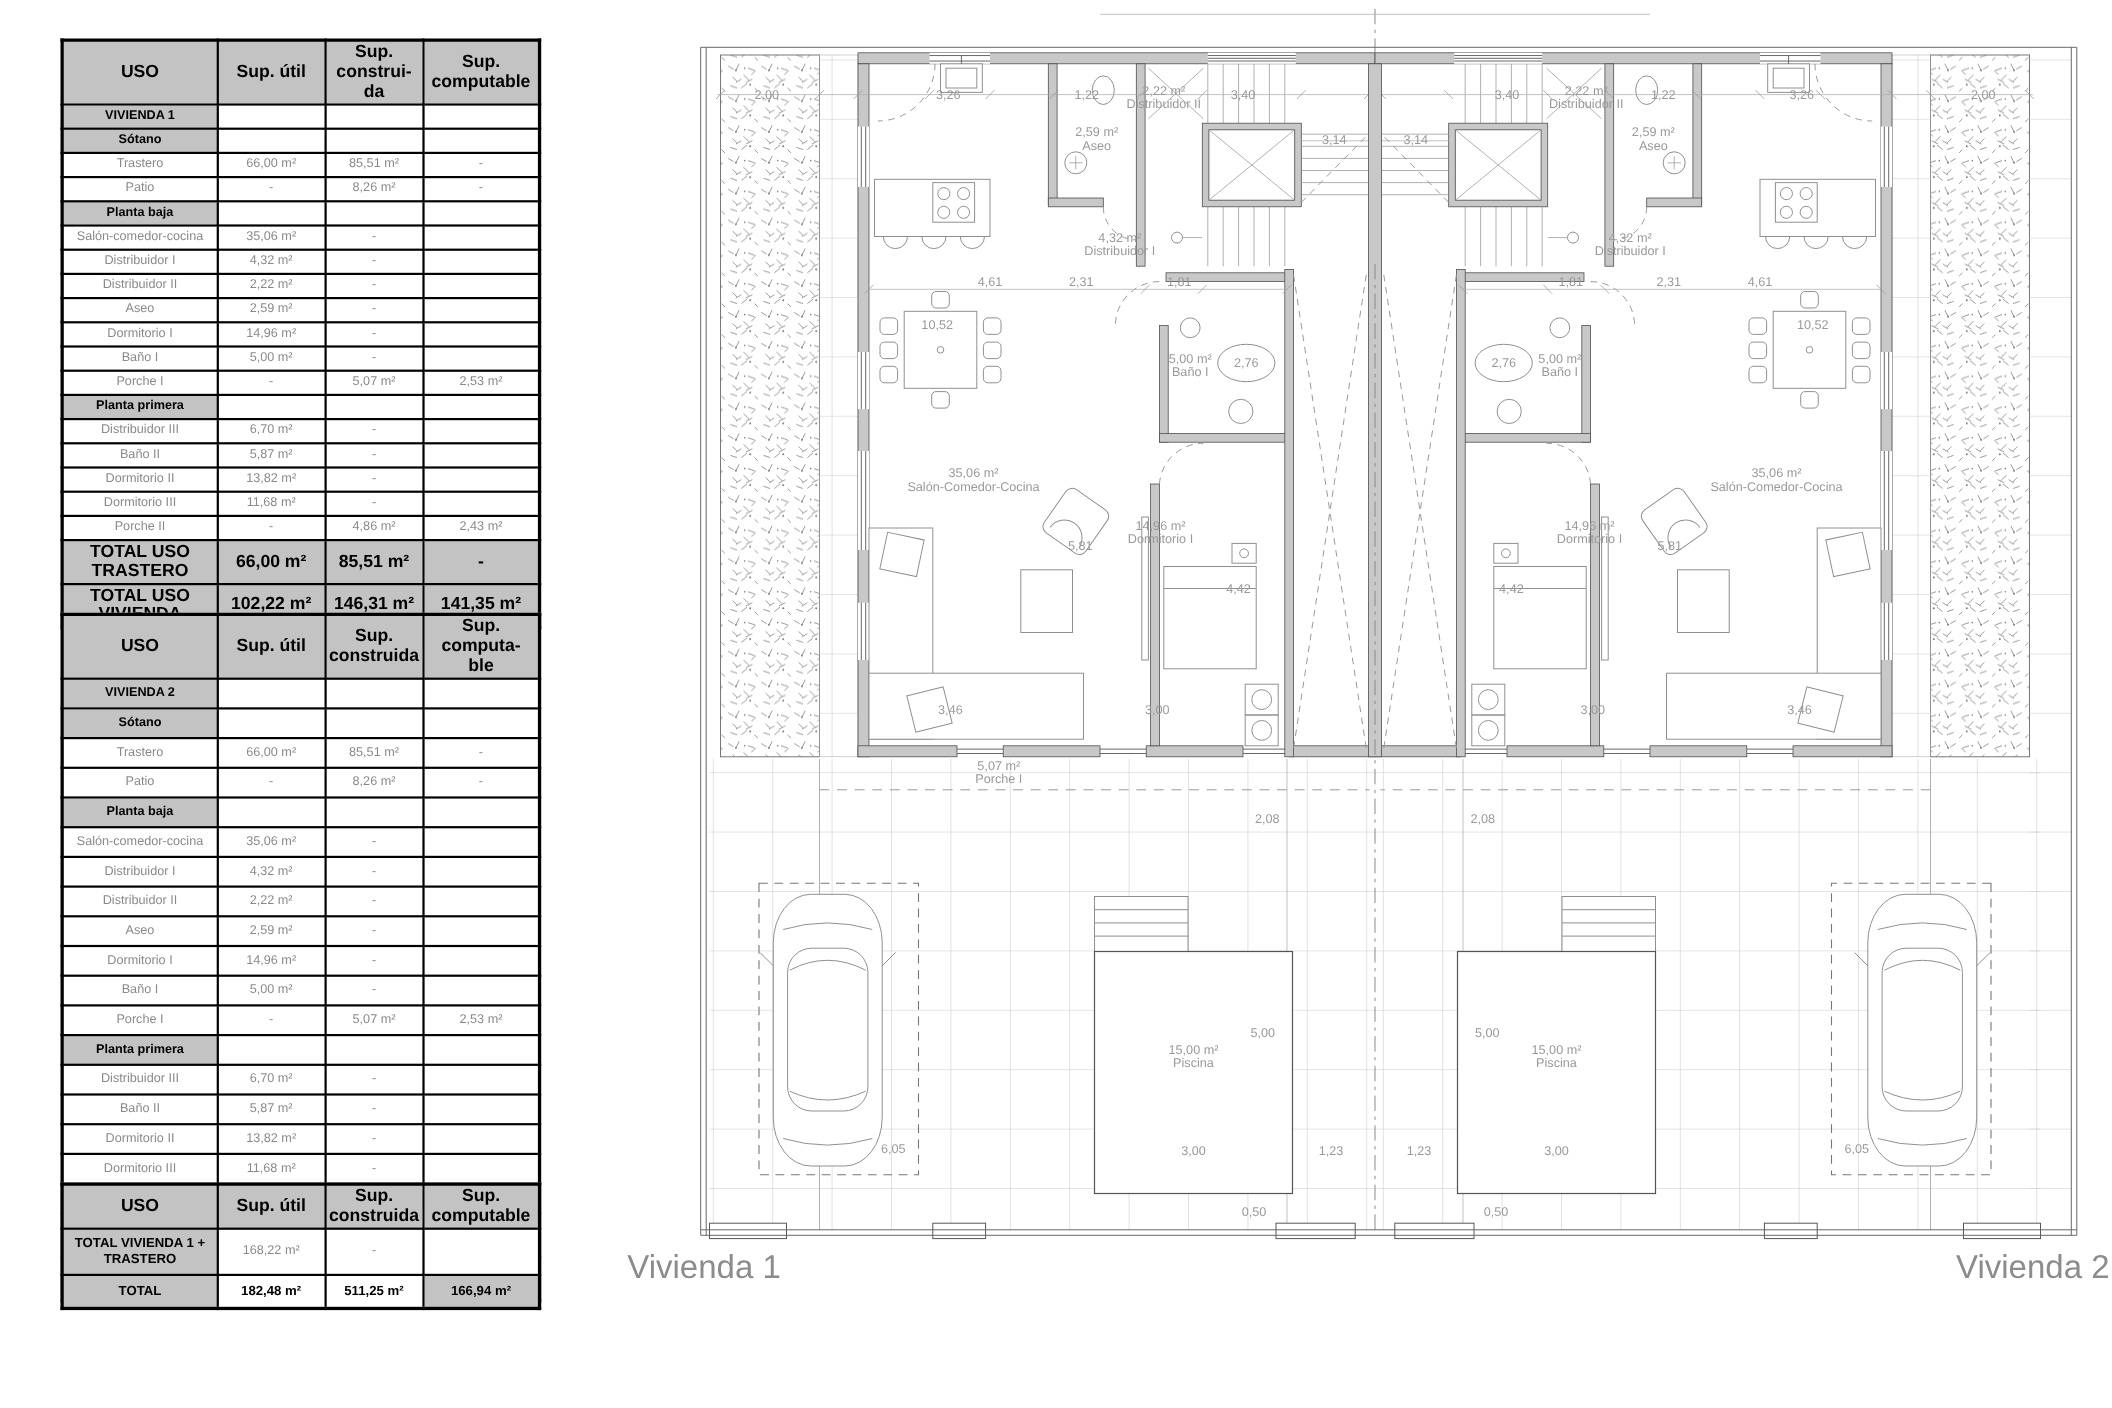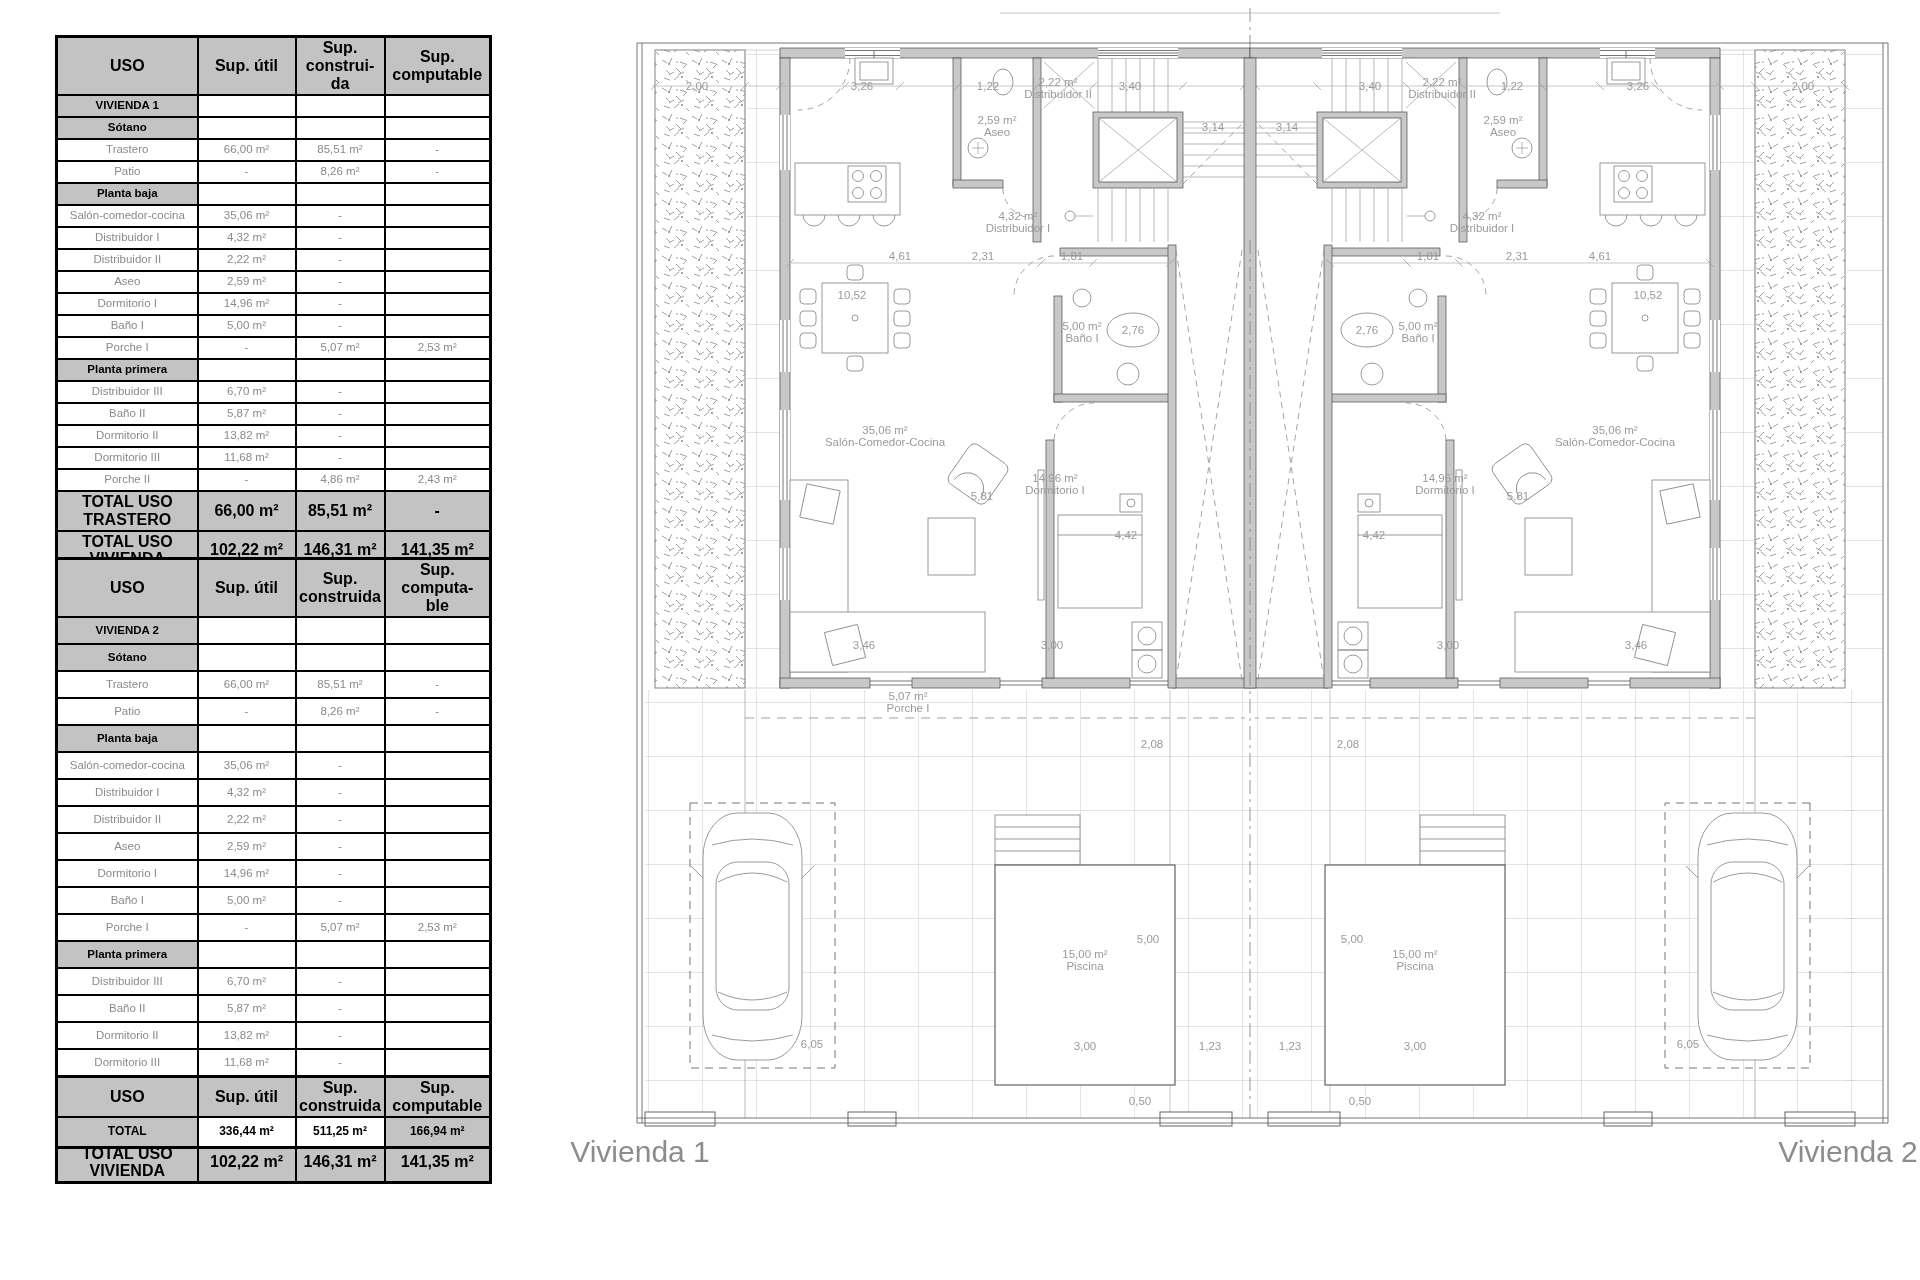--- a/index.html
+++ b/index.html
@@ -565,21 +565,28 @@
         <col class="c2">
         <col class="c3">
       </colgroup>
     <tbody>
         <tr>
           <th>USO</th>
           <th>Sup. útil</th>
           <th>Sup. construida</th>
           <th>Sup. computable</th>
         </tr>
+        <tr class="total2">
+          <td>TOTAL VIVIENDA 1 +
+TRASTERO</td>
+          <td>168,22 m²</td>
+          <td>-</td>
+          <td></td>
+        </tr>
         <tr class="grand">
           <td>TOTAL</td>
-          <td>336,44 m²</td>
+          <td>182,48 m²</td>
           <td>511,25 m²</td>
           <td>166,94 m²</td>
         </tr>
       </tbody>
   </table>
 </div>
 
 </body></html>

